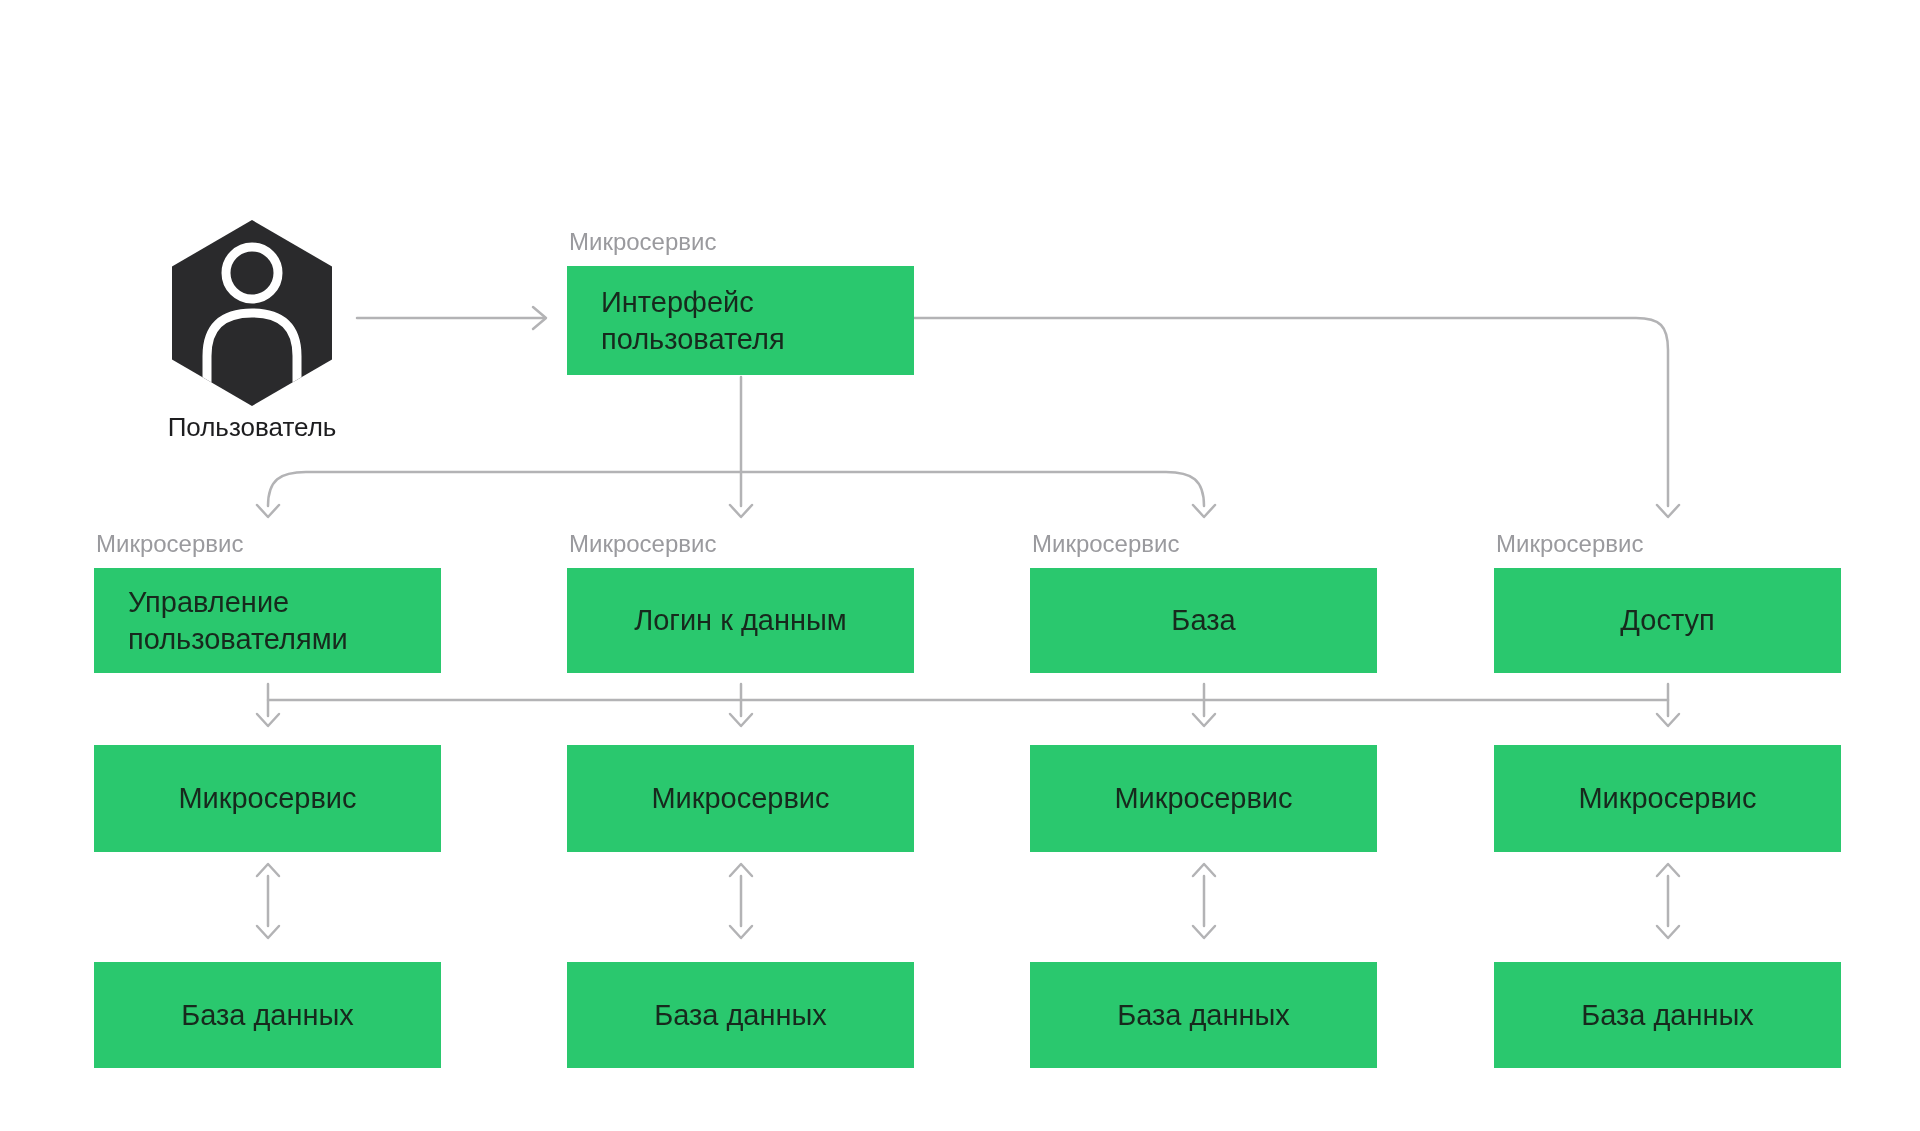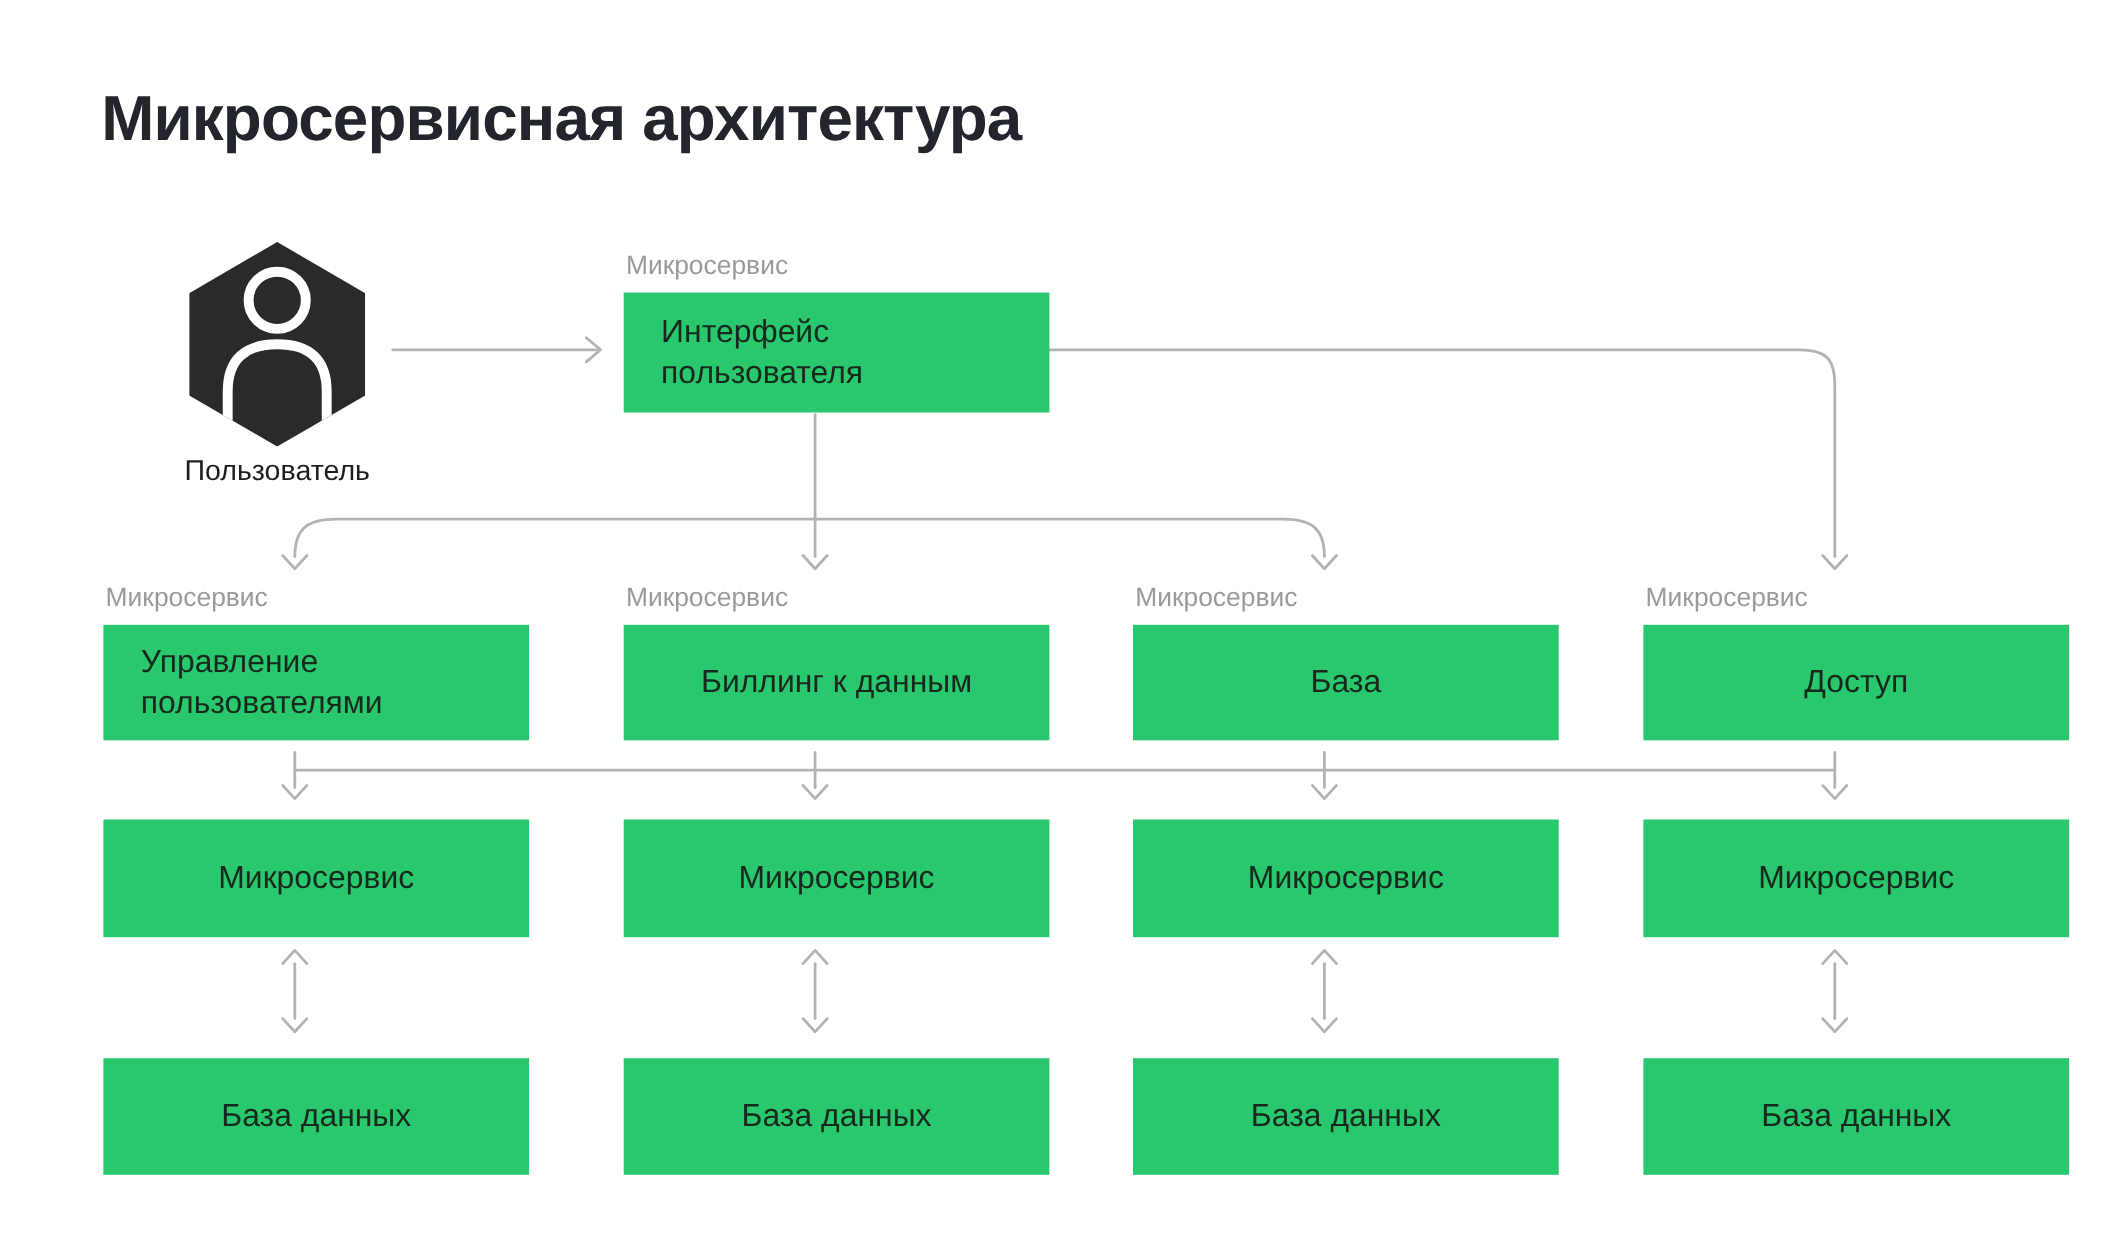--- a/index.html
+++ b/index.html
@@ -6,21 +6,21 @@
   .canvas{
     position:relative;width:1920px;height:1131px;background:var(--bg,#fff);
     font-family:"Liberation Sans","DejaVu Sans",sans-serif;overflow:hidden;
   }
   .title{
     position:absolute;left:92px;top:74px;font-size:58px;font-weight:700;
     color:var(--ink,#22252b);letter-spacing:-0.8px;white-space:nowrap;
   }
   .wires{position:absolute;left:0;top:0;}
   .wires path{fill:none;stroke:var(--arrow,#b3b3b5);stroke-width:2.5;stroke-linecap:round;stroke-linejoin:round;}
-  .node{position:absolute;padding-left:40px;}
+  .node{position:absolute;}
   .tag{
     position:absolute;left:2px;bottom:calc(100% + 11px);
     font-size:24px;line-height:26px;color:var(--tag,#9a9a9e);white-space:nowrap;
   }
   .box{
     position:absolute;inset:0;background:var(--green,#2ac86e);
     display:flex;align-items:center;justify-content:center;text-align:left;
     font-size:29px;line-height:37px;font-weight:500;color:var(--boxtext,#17291d);
     padding:0 34px;box-sizing:border-box;
   }
@@ -29,21 +29,20 @@
   .user-label{
     position:absolute;top:192px;left:-60px;width:280px;text-align:center;
     font-size:26px;color:#1d1d1f;white-space:nowrap;
   }
 </style>
 </head>
 <body>
 
 <div class="canvas">
 
-  <div class="title">Микросервисная архитектура</div>
 
   <svg class="wires" width="1920" height="1131" viewBox="0 0 1920 1131" aria-hidden="true">
 
     <path d="M357 318 H544"></path>
     <path d="M533 307 L546 318 L533 329"></path>
 
     <path d="M741 377 V506"></path>
     <path d="M730 505 L741 517 L752 505"></path>
 
     <path d="M268 506 C268 480 280 472 306 472 L1166 472 C1192 472 1204 480 1204 506"></path>
@@ -98,21 +97,21 @@
     <div class="tag">Микросервис</div>
     <div class="box">Интерфейс пользователя</div>
   </div>
 
   <div class="node" style="left:94px;top:568px;width:347px;height:105px">
     <div class="tag">Микросервис</div>
     <div class="box">Управление пользователями</div>
   </div>
   <div class="node" style="left:567px;top:568px;width:347px;height:105px">
     <div class="tag">Микросервис</div>
-    <div class="box">Биллинг к данным</div>
+    <div class="box">Логин к данным</div>
   </div>
   <div class="node" style="left:1030px;top:568px;width:347px;height:105px">
     <div class="tag">Микросервис</div>
     <div class="box">База</div>
   </div>
   <div class="node" style="left:1494px;top:568px;width:347px;height:105px">
     <div class="tag">Микросервис</div>
     <div class="box">Доступ</div>
   </div>
 

